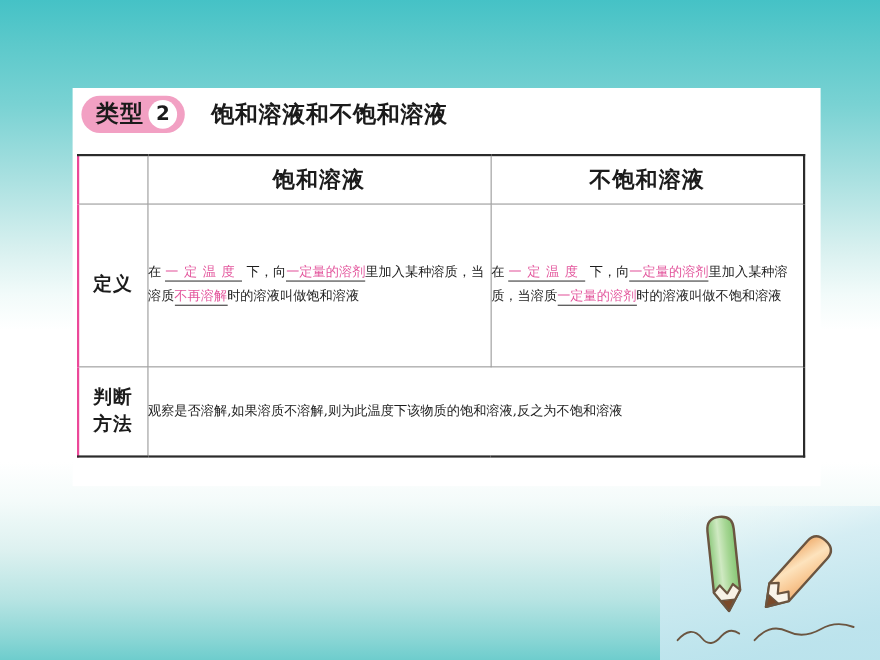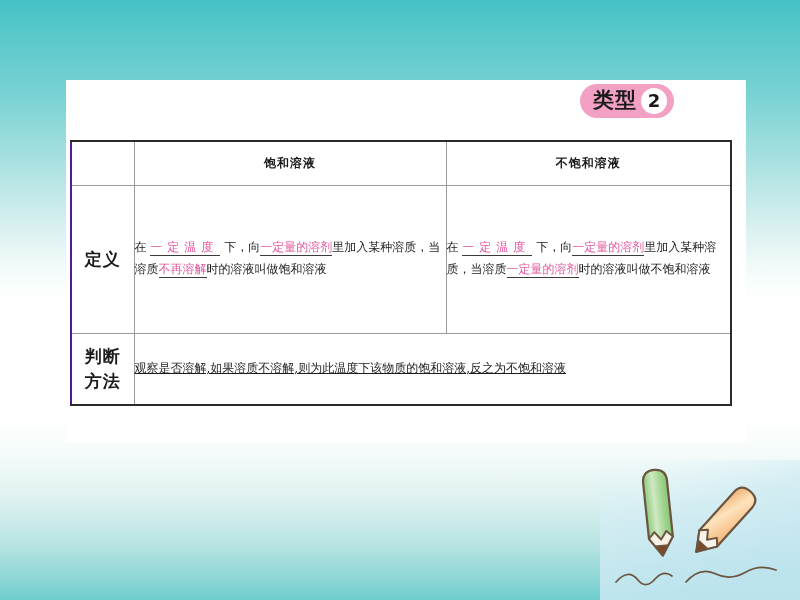--- a/index.html
+++ b/index.html
@@ -34,21 +34,21 @@
     left: 66px; top: 80px;
     width: 680px; height: 362px;
     background: #ffffff;
   }
 
   
   #heading {
     position: absolute;
     left: 74px; top: 84px;
     width: 600px; height: 40px;
-    display: flex; align-items: flex-end; flex-direction: column;
+    display: flex; align-items: center;
   }
   .badge {
     position: relative;
     display: flex; align-items: center;
     height: 34px;
     padding: 0 7px 0 13px;
     background: #f2a0c3;
     border-radius: 17px;
     gap: 4px;
   }
@@ -91,33 +91,33 @@
     table-layout: fixed;
     background: #fff;
   }
   #tbl td {
     border: 1px solid #9a9a9a;
     vertical-align: middle;
     padding: 0;
   }
   #tbl .outer-t { border-top: 2px solid #2b2b2b; }
   #tbl .outer-b { border-bottom: 2px solid #2b2b2b; }
-  #tbl .outer-l { border-left: 2px solid #4c1d95; }
+  #tbl .outer-l { border-left: 2px solid #ec4899; }
   #tbl .outer-r { border-right: 2px solid #2b2b2b; }
 
   .col-lbl { width: 63px; }
   .col-a  { width: 312px; }
   .col-b  { width: 285px; }
 
   .hdr {
     height: 44px;
     text-align: center;
     font-family: "DejaVu Sans", "Liberation Sans", sans-serif;
     font-weight: 700;
-    font-size: 12px;
+    font-size: 20px;
     color: #1b1b1b;
     letter-spacing: 1px;
   }
   .rowlbl {
     text-align: center;
     font-family: "DejaVu Sans", "Liberation Sans", sans-serif;
     font-weight: 700;
     font-size: 17px;
     color: #1b1b1b;
     letter-spacing: 1px;
@@ -125,21 +125,21 @@
   }
   .body-cell {
     font-family: "DejaVu Serif", "Liberation Serif", serif;
     font-size: 12px;
     color: #1d1d1d;
     line-height: 1.82;
     padding: 7px 5px 8px 7px;
     letter-spacing: 0px;
   }
   .body-cell.def { height: 148px; vertical-align: top; }
-  .body-cell.jud { height: 72px; vertical-align: top; text-decoration: underline; }
+  .body-cell.jud { height: 82px; vertical-align: top; }
 
   .pk {
     color: #e3559c;
     border-bottom: 1.6px solid #3a3a3a;
     padding-bottom: 1px;
   }
   .pk.sp { letter-spacing: 5px; padding-right: 2px; }
 
   
   #art {
@@ -154,20 +154,21 @@
 
 <div id="stage">
 
   <div id="sheet"></div>
 
   <div id="heading">
     <div class="badge">
       <span class="badge-label">类型</span>
       <span class="badge-num">2</span>
     </div>
+    <span id="heading-title">饱和溶液和不饱和溶液</span>
   </div>
 
   <table id="tbl">
     <colgroup>
       <col class="col-lbl">
         <col class="col-a">
         <col class="col-b">
     </colgroup>
     <tbody>
       <tr>

